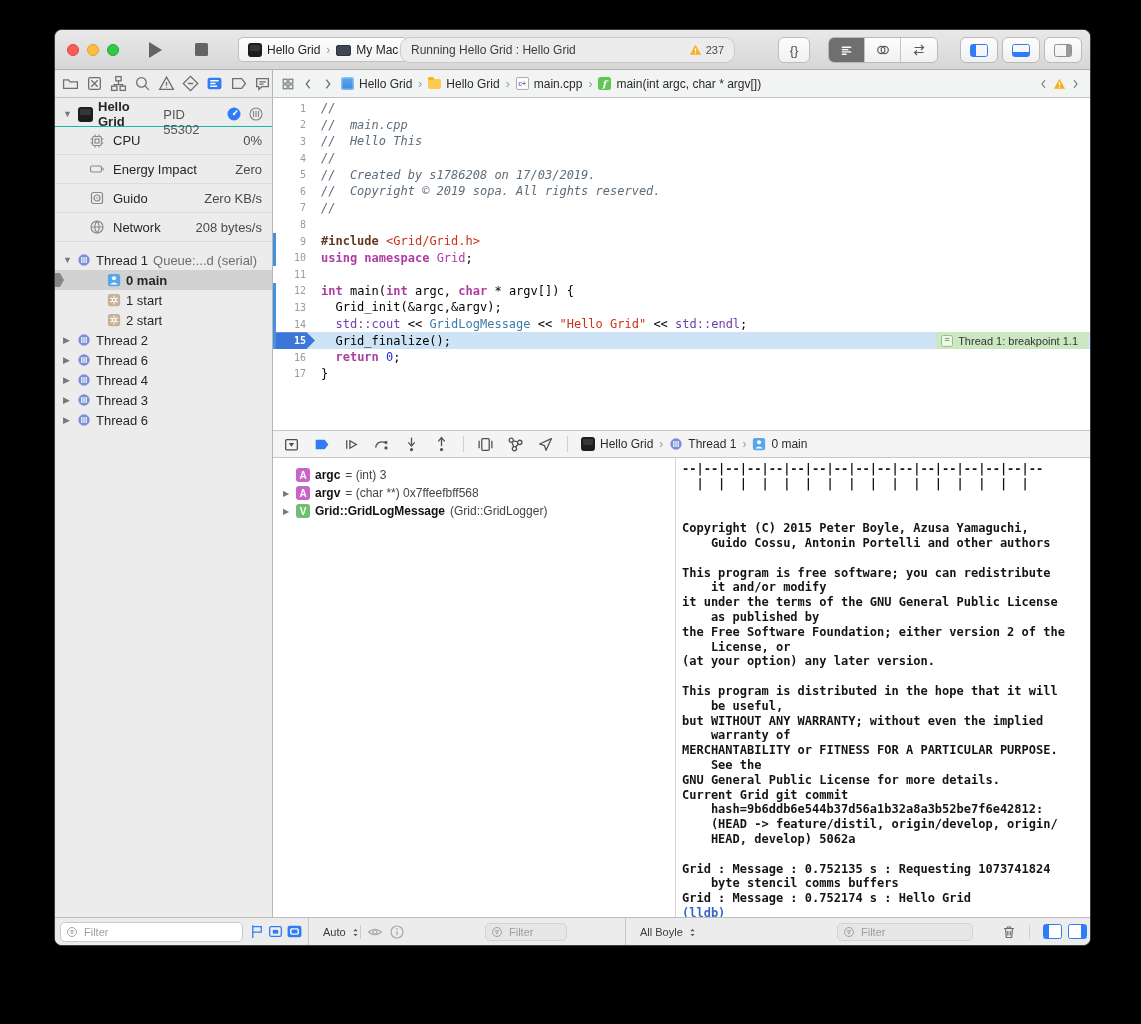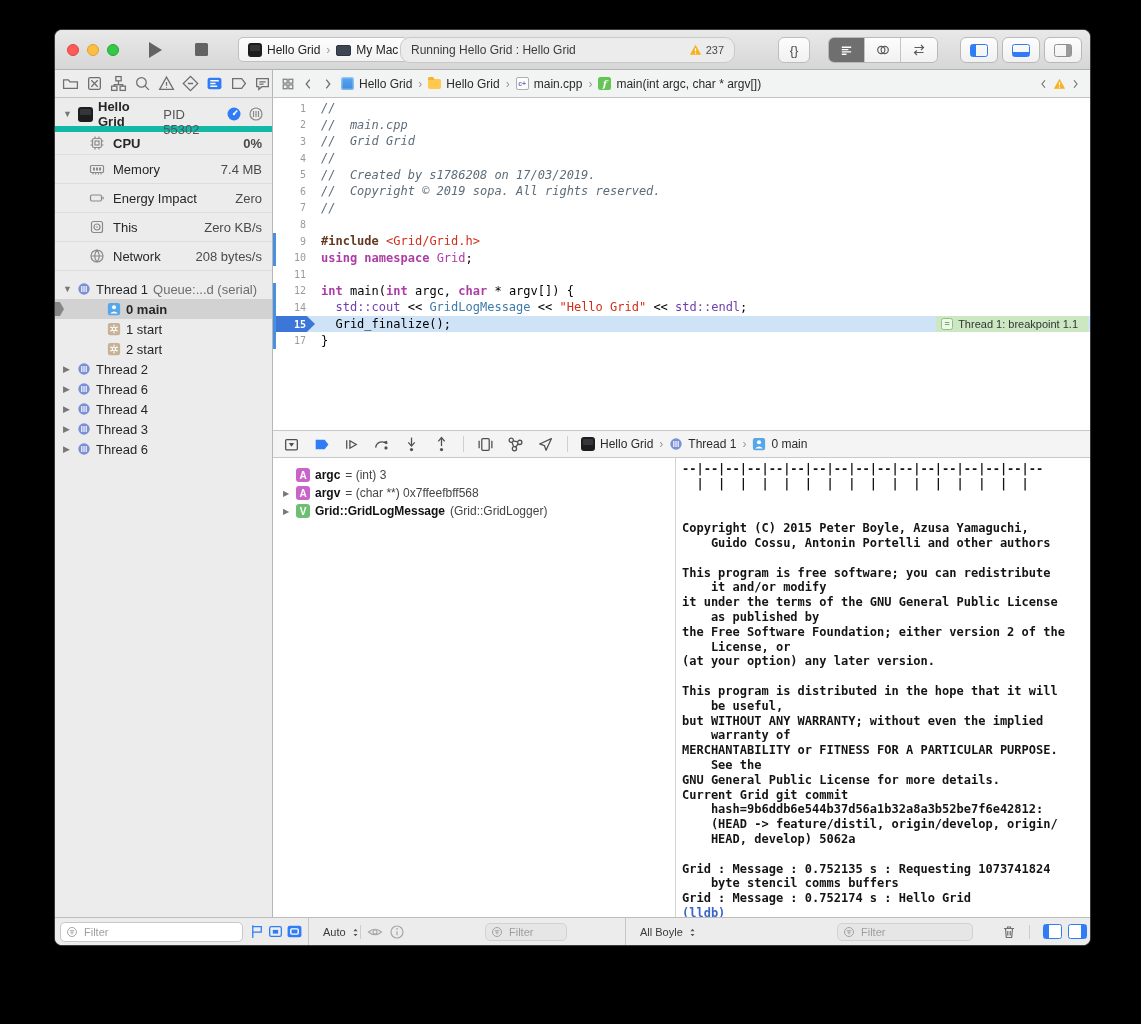--- a/index.html
+++ b/index.html
@@ -67,21 +67,21 @@
   
   .main{flex:1;display:flex;min-height:0;}
   .sidebar{width:218px;flex:none;background:#ececec;border-right:1px solid #b6b6b6;position:relative;overflow:hidden;font-size:13px;color:#262626;}
   .proc-row{height:24px;display:flex;align-items:center;padding-left:8px;gap:5px;margin-top:4px;}
   .disc{width:10px;font-size:9px;color:#787878;flex:none;}
   .proc-name{font-weight:bold;}
   .proc-pid{color:#555;margin-left:2px;margin-top:16px;}
   .proc-icons{margin-left:auto;display:flex;gap:6px;padding-right:8px;}
   .proc-icons .ic{width:16px;height:16px;}
   .gauge-row{height:29px;display:flex;align-items:center;padding-left:34px;padding-right:10px;gap:8px;border-bottom:1px solid #ddd;cursor:pointer;}
-  .gauge-row:first-of-type{border-top:6px solid #14b8a6;font-weight:bold;}
+  .gauge-row:first-of-type{border-top:1px solid #14b8a6;}
   .gauge-row .ic{width:16px;height:16px;color:#8a8a8a;}
   .gauge-val{margin-left:auto;color:#4a4a4a;}
   .threads{margin-top:8px;}
   .trow{height:20px;display:flex;align-items:center;gap:5px;position:relative;cursor:pointer;}
   .trow.thread{padding-left:22px;}
   .trow.frame{padding-left:52px;}
   .trow.sel{background:#d2d2d2;font-weight:bold;}
   .trow .ic{width:14px;height:14px;}
   .trow .thread-ic{color:#7b8fd6;}
   .trow .user-ic{color:#55a7ea;}
@@ -508,37 +508,30 @@
       <div id="gauges">
           <div class="gauge-row">
             <svg class="ic">
               <use href="#s-cpu"></use>
             </svg>
             <span>CPU</span>
             <span class="gauge-val">0%</span>
           </div>
           <div class="gauge-row">
             <svg class="ic">
-              <use href="#s-memory"></use>
-            </svg>
-            <span>Memory</span>
-            <span class="gauge-val">7.4 MB</span>
-          </div>
-          <div class="gauge-row">
-            <svg class="ic">
               <use href="#s-energy"></use>
             </svg>
             <span>Energy Impact</span>
             <span class="gauge-val">Zero</span>
           </div>
           <div class="gauge-row">
             <svg class="ic">
               <use href="#s-disk"></use>
             </svg>
-            <span>This</span>
+            <span>Guido</span>
             <span class="gauge-val">Zero KB/s</span>
           </div>
           <div class="gauge-row">
             <svg class="ic">
               <use href="#s-network"></use>
             </svg>
             <span>Network</span>
             <span class="gauge-val">208 bytes/s</span>
           </div>
         </div>
@@ -605,32 +598,34 @@
             </svg>
             <span>Thread 6</span>
           </div>
         </div>
     </div>
 
     <div class="editor-col">
       <div class="code-area" id="codearea">
           <div class="code-line"><div class="gutter">1</div><div class="code-text"><span class="tk-cm">//</span></div></div>
           <div class="code-line"><div class="gutter">2</div><div class="code-text"><span class="tk-cm">//  main.cpp</span></div></div>
-          <div class="code-line"><div class="gutter">3</div><div class="code-text"><span class="tk-cm">//  Grid Grid</span></div></div>
+          <div class="code-line"><div class="gutter">3</div><div class="code-text"><span class="tk-cm">//  Hello This</span></div></div>
           <div class="code-line"><div class="gutter">4</div><div class="code-text"><span class="tk-cm">//</span></div></div>
           <div class="code-line"><div class="gutter">5</div><div class="code-text"><span class="tk-cm">//  Created by s1786208 on 17/03/2019.</span></div></div>
           <div class="code-line"><div class="gutter">6</div><div class="code-text"><span class="tk-cm">//  Copyright © 2019 sopa. All rights reserved.</span></div></div>
           <div class="code-line"><div class="gutter">7</div><div class="code-text"><span class="tk-cm">//</span></div></div>
           <div class="code-line"><div class="gutter">8</div><div class="code-text"></div></div>
           <div class="code-line"><div class="gutter">9</div><div class="code-text"><span class="tk-pp">#include</span><span class="tk-pl"> </span><span class="tk-str">&lt;Grid/Grid.h&gt;</span></div></div>
           <div class="code-line"><div class="gutter">10</div><div class="code-text"><span class="tk-kw">using</span><span class="tk-pl"> </span><span class="tk-kw">namespace</span><span class="tk-pl"> </span><span class="tk-ns">Grid</span><span class="tk-pl">;</span></div></div>
           <div class="code-line"><div class="gutter">11</div><div class="code-text"></div></div>
           <div class="code-line"><div class="gutter">12</div><div class="code-text"><span class="tk-kw">int</span><span class="tk-pl"> main(</span><span class="tk-kw">int</span><span class="tk-pl"> argc, </span><span class="tk-kw">char</span><span class="tk-pl"> * argv[]) {</span></div></div>
+          <div class="code-line"><div class="gutter">13</div><div class="code-text"><span class="tk-pl">  Grid_init(&amp;argc,&amp;argv);</span></div></div>
           <div class="code-line"><div class="gutter">14</div><div class="code-text"><span class="tk-pl">  </span><span class="tk-std">std::cout</span><span class="tk-pl"> &lt;&lt; </span><span class="tk-glob">GridLogMessage</span><span class="tk-pl"> &lt;&lt; </span><span class="tk-str">"Hello Grid"</span><span class="tk-pl"> &lt;&lt; </span><span class="tk-std">std::endl</span><span class="tk-pl">;</span></div></div>
           <div class="code-line hl"><div class="bp-tag">15</div><div class="code-text"><span class="tk-pl">  Grid_finalize();</span></div><div class="annotation"><span class="ann-ic">=</span><span>Thread 1: breakpoint 1.1</span></div></div>
+          <div class="code-line"><div class="gutter">16</div><div class="code-text"><span class="tk-pl">  </span><span class="tk-kw">return</span><span class="tk-pl"> </span><span class="tk-num">0</span><span class="tk-pl">;</span></div></div>
           <div class="code-line"><div class="gutter">17</div><div class="code-text"><span class="tk-pl">}</span></div></div>
           <div class="change-bar" style="top: 134.8px; height: 33.2px;"></div>
           <div class="change-bar" style="top: 184.6px; height: 66.4px;"></div>
         </div>
 
       <div class="dbgbar" id="dbgbar">
           <svg class="ic">
             <use href="#s-hidedbg"></use>
           </svg>
           <svg class="ic accent">

